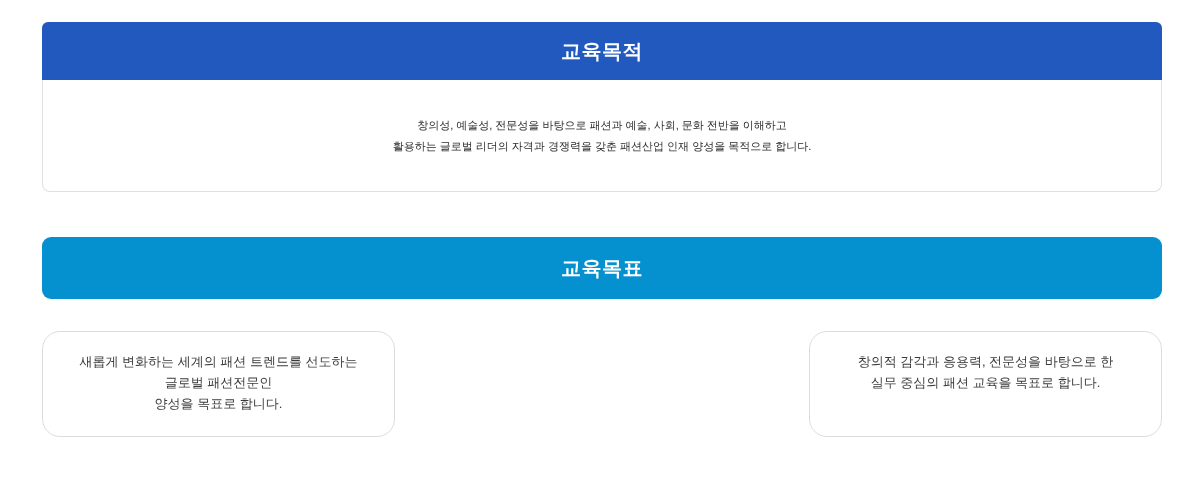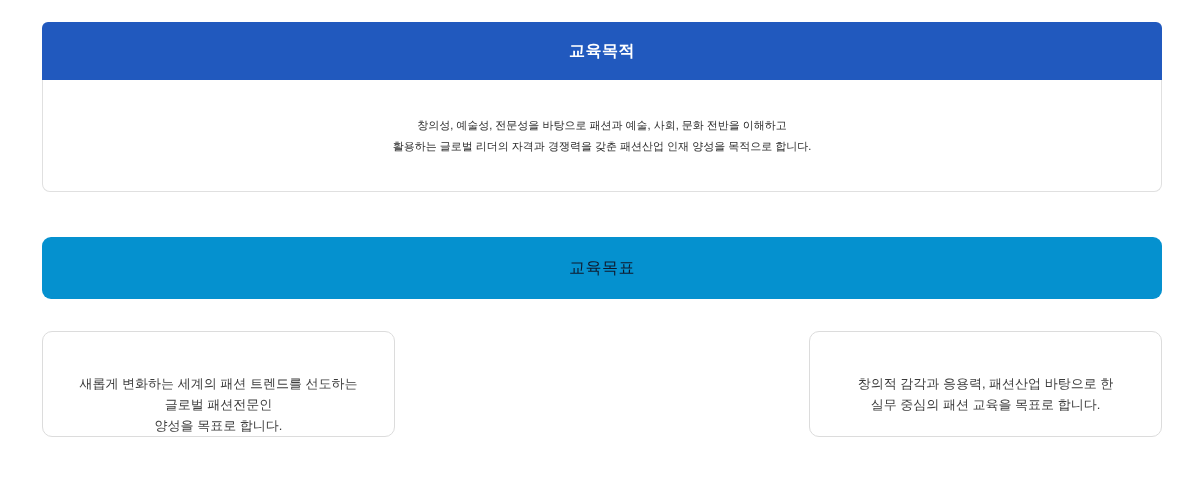--- a/index.html
+++ b/index.html
@@ -35,21 +35,21 @@
     height: 58px;
     background: #2159be;
     border-radius: 6px 6px 0 0;
     display: flex;
     align-items: center;
     justify-content: center;
   }
 
   .purpose-header .title {
     color: #ffffff;
-    font-size: 16px;
+    font-size: 20px;
     font-weight: bold;
     letter-spacing: 0.5px;
     line-height: 1;
   }
 
   .purpose-body {
     min-height: 112px;
     background: #ffffff;
     border: 1px solid #e0e0e0;
     border-top: none;
@@ -80,49 +80,49 @@
   .goal-header {
     height: 62px;
     background: #0591cf;
     border-radius: 9px;
     display: flex;
     align-items: center;
     justify-content: center;
   }
 
   .goal-header .title {
-    color: #0f172a;
-    font-size: 16px;
-    font-weight: normal;
+    color: #ffffff;
+    font-size: 20px;
+    font-weight: bold;
     letter-spacing: 0.5px;
     line-height: 1;
   }
 
   
   .goal-cards {
     position: absolute;
     left: 42px;
     top: 331px;
     width: 1120px;
     display: flex;
     justify-content: space-between;
     align-items: stretch;
   }
 
   .goal-card {
     width: 353px;
     height: 106px;
     background: #ffffff;
     border: 1px solid #dcdcdc;
-    border-radius: 10px;
+    border-radius: 18px;
     box-sizing: border-box;
     display: flex;
     align-items: flex-start;
     justify-content: center;
-    padding: 28px 10px 10px 10px;
+    padding: 6px 10px 10px 10px;
   }
 
   .goal-card .card-text {
     font-size: 13px;
     line-height: 1.62;
     color: #3a3a3a;
     text-align: center;
     white-space: pre-line;
   }
 </style>
@@ -147,18 +147,18 @@
     </div>
   </section>
 
   <div class="goal-cards">
     <div class="goal-card">
       <p class="card-text">새롭게 변화하는 세계의 패션 트렌드를 선도하는
 글로벌 패션전문인
 양성을 목표로 합니다.</p>
     </div>
     <div class="goal-card">
-      <p class="card-text">창의적 감각과 응용력, 패션산업 바탕으로 한
+      <p class="card-text">창의적 감각과 응용력, 전문성을 바탕으로 한
 실무 중심의 패션 교육을 목표로 합니다.</p>
     </div>
   </div>
 
 </div>
 
 </body></html>

